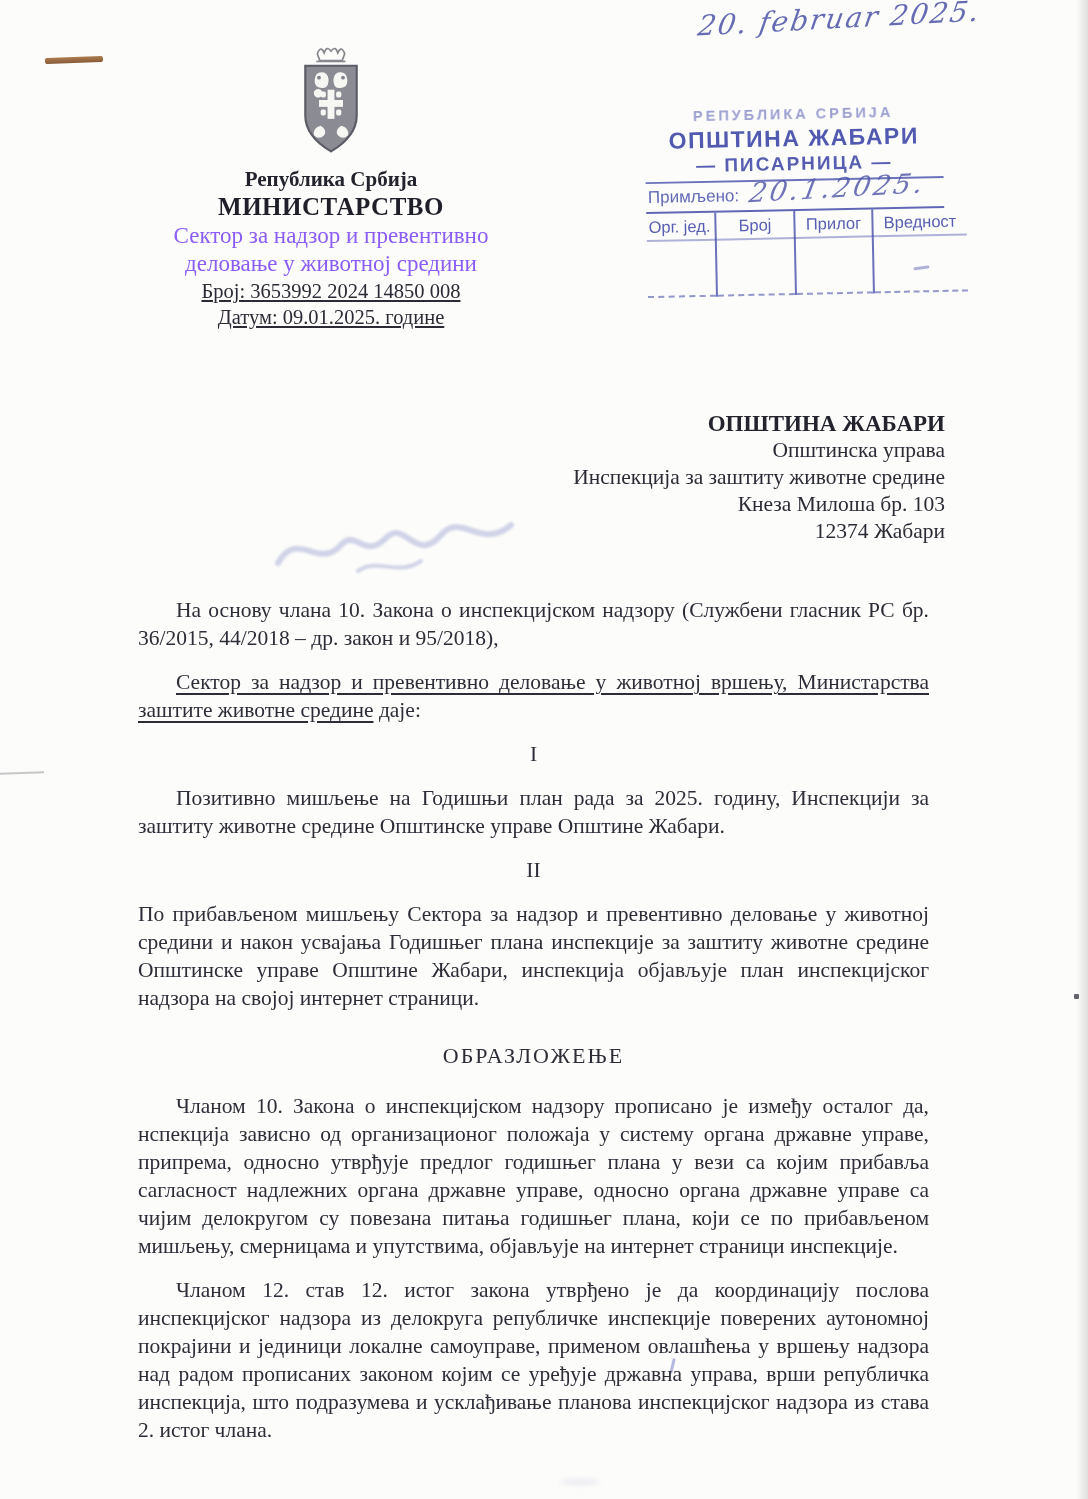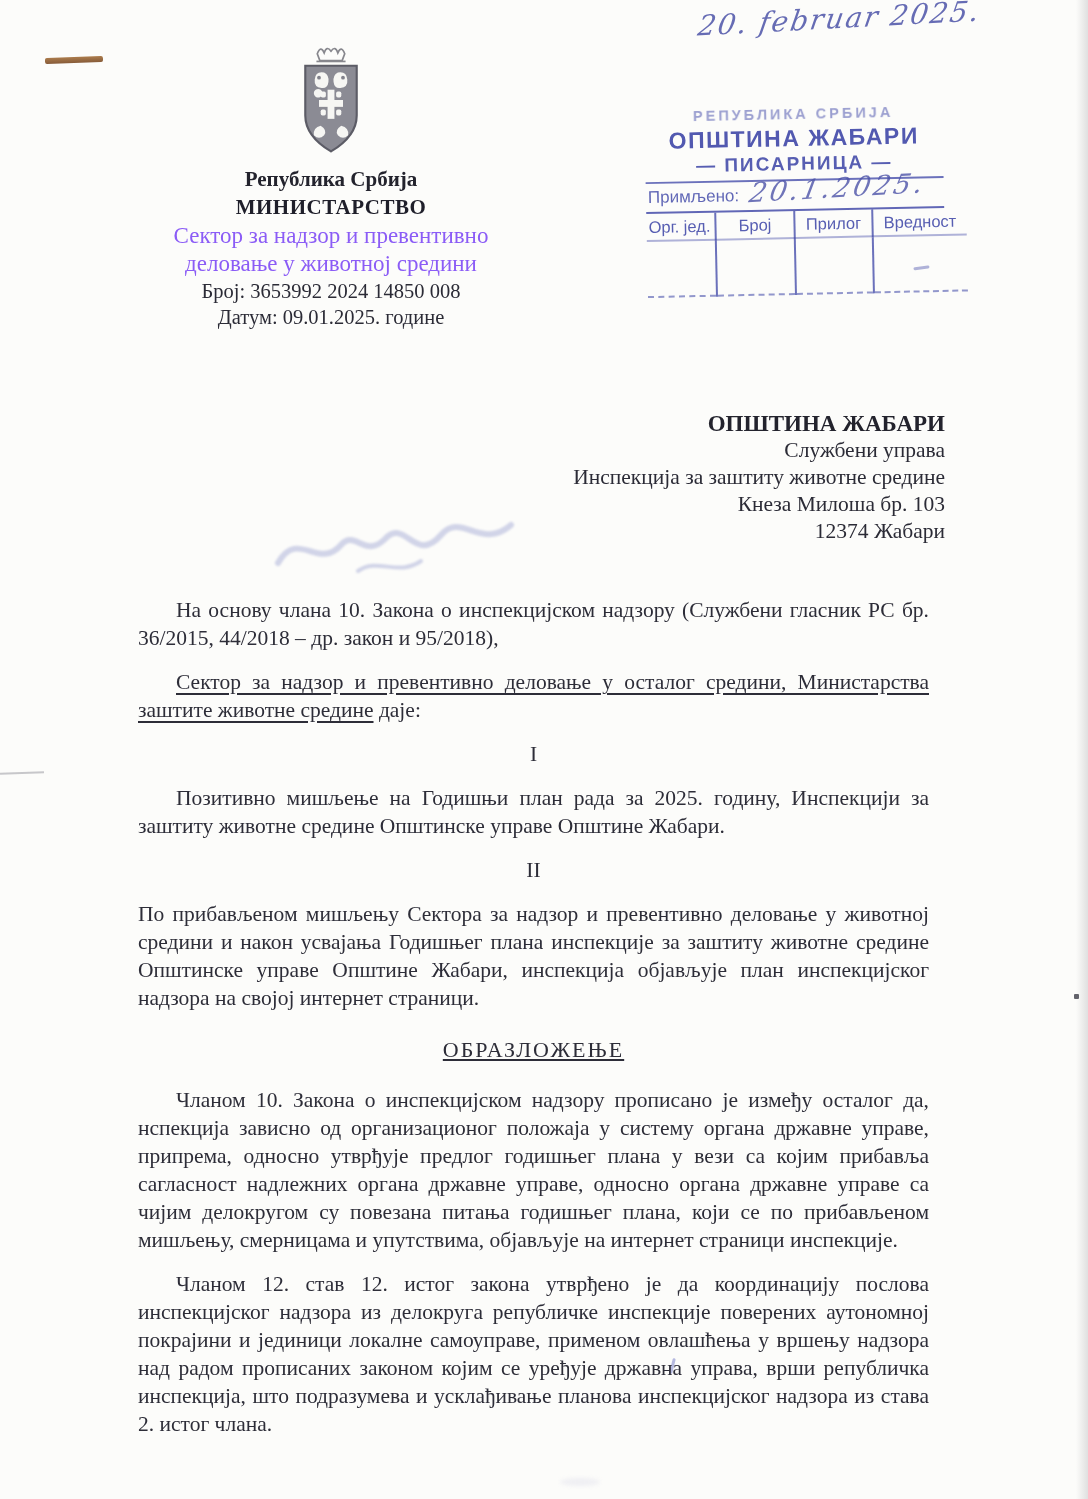--- a/index.html
+++ b/index.html
@@ -30,23 +30,23 @@
   
   .hw { font-family: "DejaVu Serif", serif; font-style: italic; color:#4d53a8; }
   .hw-top-date { position:absolute; left:698px; top:2px; font-size:28px;
     letter-spacing:2px; transform: rotate(-3deg) skewX(-12deg);
     opacity:.85; white-space:nowrap; }
 
   
   .letterhead { position:absolute; left:101px; top:40px; width:460px; text-align:center; }
   .emblem { display:block; margin:0 auto 6px auto; }
   .lh-country { font-size:21px; font-weight:bold; line-height:26px; color:#23232d; }
-  .lh-ministry { font-size:21px; font-weight:bold; line-height:30px; letter-spacing:.5px; color:#1f1f2a; }
+  .lh-ministry { font-size:25px; font-weight:bold; line-height:30px; letter-spacing:.5px; color:#1f1f2a; }
   .lh-sector { font-size:23px; line-height:28px; color:#8b5cf6; }
-  .lh-meta { font-size:20.5px; line-height:26px; color:#2b2b36; }
+  .lh-meta { font-size:20.5px; line-height:26px; color:#2b2b36;text-decoration:underline; }
 
   
   .stamp { position:absolute; left:646px; top:106px; width:298px;
     transform: rotate(-1.2deg);
     font-family: "Liberation Sans", sans-serif; color:#3b43a6; }
   .stamp-line1 { font-size:14.5px; font-weight:bold; letter-spacing:3px;
     text-align:center; opacity:.5; filter: blur(.4px); white-space:nowrap; }
   .stamp-line2 { font-size:23px; font-weight:600; letter-spacing:1.5px;
     text-align:center; margin-top:3px; opacity:.88; white-space:nowrap; }
   .stamp-line3 { font-size:19px; font-weight:600; letter-spacing:2px;
@@ -79,21 +79,21 @@
   .rcp { font-size:21.5px; color:#2b2b36; }
 
   
   .doc-body { position:absolute; left:122px; top:580px; width:823px;
     font-size:21.5px; line-height:28px; color:#2d2d38; }
   .doc-body p { margin:16px; text-align:justify; }
   .indent { text-indent:38px; }
   .u { text-decoration: underline; text-underline-offset:4px; text-decoration-thickness:1.5px; }
   .numeral { text-align:center; line-height:28px; margin:1px 0; }
   .rationale-heading { text-align:center; font-size:22px; letter-spacing:2px;
-    margin:24px 0 22px 0;text-decoration:underline; }
+    margin:30px 0 22px 0; }
 </style>
 </head>
 <body>
 
 <div class="page">
 
   <div class="edge-right"></div>
   <div class="tape-mark"></div>
   <div class="fold-line"></div>
   <div class="speck-1"></div>
@@ -169,29 +169,29 @@
       </table>
   </div>
 
   <svg class="ghost-sig" width="270" height="95" viewBox="0 0 270 95">
     <path d="M15,70 C35,35 55,78 78,52 C92,36 102,66 122,46 C142,24 152,72 178,42 C198,18 218,58 248,32" fill="none" stroke="#7b84c4" stroke-width="6" stroke-linecap="round"></path>
     <path d="M95,78 C115,64 135,84 158,68" fill="none" stroke="#7b84c4" stroke-width="4" stroke-linecap="round"></path>
   </svg>
 
   <div class="recipient">
     <div class="rcp-1">ОПШТИНА ЖАБАРИ</div>
-    <div class="rcp">Службени управа</div>
+    <div class="rcp">Општинска управа</div>
     <div class="rcp">Инспекција за заштиту животне средине</div>
     <div class="rcp">Кнеза Милоша бр. 103</div>
     <div class="rcp">12374 Жабари</div>
   </div>
 
   <div class="doc-body">
     <p class="indent">На основу члана 10. Закона о инспекцијском надзору (Службени гласник РС бр. 36/2015, 44/2018 – др. закон и 95/2018),</p>
-    <p class="indent"><span class="u">Сектор за надзор и превентивно деловање у осталог средини, Министарства заштите животне средине</span><span> даје:</span></p>
+    <p class="indent"><span class="u">Сектор за надзор и превентивно деловање у животној вршењу, Министарства заштите животне средине</span><span> даје:</span></p>
     <div class="numeral">I</div>
     <p class="indent">Позитивно мишљење на Годишњи план рада за 2025. годину, Инспекцији за заштиту животне средине Општинске управе Општине Жабари.</p>
     <div class="numeral">II</div>
     <p>По прибављеном мишљењу Сектора за надзор и превентивно деловање у животној средини и након усвајања Годишњег плана инспекције за заштиту животне средине Општинске управе Општине Жабари, инспекција објављује план инспекцијског надзора на својој интернет страници.</p>
     <div class="rationale-heading">ОБРАЗЛОЖЕЊЕ</div>
     <p class="indent">Чланом 10. Закона о инспекцијском надзору прописано је између осталог да, нспекција зависно од организационог положаја у систему органа државне управе, припрема, односно утврђује предлог годишњег плана у вези са којим прибавља сагласност надлежних органа државне управе, односно органа државне управе са чијим делокругом су повезана питања годишњег плана, који се по прибављеном мишљењу, смерницама и упутствима, објављује на интернет страници инспекције.</p>
     <p class="indent">Чланом 12. став 12. истог закона утврђено је да координацију послова инспекцијског надзора из делокруга републичке инспекције поверених аутономној покрајини и јединици локалне самоуправе, применом овлашћења у вршењу надзора над радом прописаних законом којим се уређује државна управа, врши републичка инспекција, што подразумева и усклађивање планова инспекцијског надзора из става 2. истог члана.</p>
   </div>
 
 </div>

